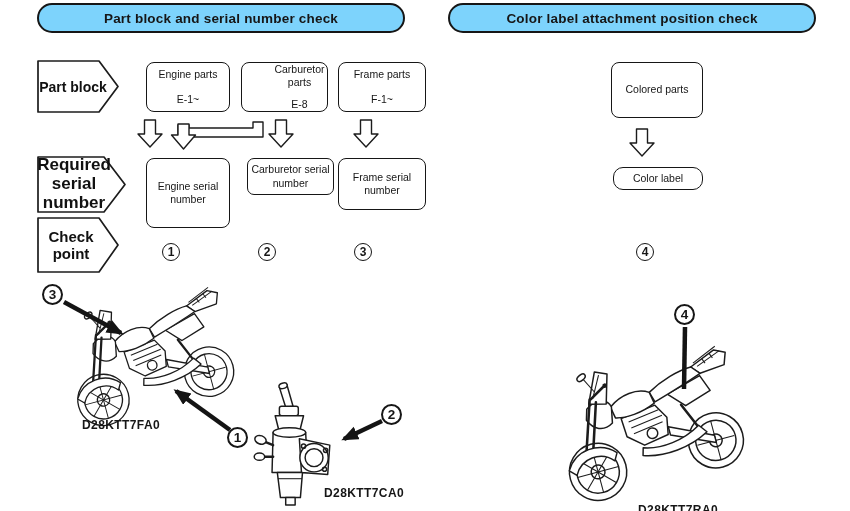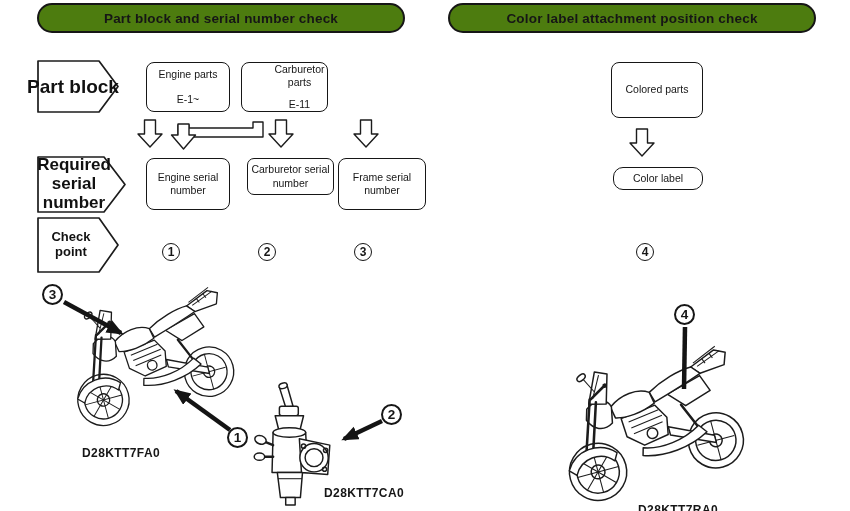--- a/index.html
+++ b/index.html
@@ -1,20 +1,20 @@
 <!DOCTYPE html>
 <html><head>
 <meta charset="utf-8">
 <style>
   html,body{margin:0;padding:0;background:#ffffff;}
   #page{position:relative;width:850px;height:511px;background:#ffffff;overflow:hidden;
         font-family:"Liberation Sans","DejaVu Sans",sans-serif;color:#161616;}
   .abs{position:absolute;box-sizing:border-box;}
   
-  .title-box{border:2px solid #161616;border-radius:15px;background:#4d7c0f;
+  .title-box{border:2px solid #161616;border-radius:15px;background:#7dd3fc;
              display:flex;align-items:center;justify-content:center;
              font-weight:bold;font-size:13.5px;letter-spacing:.2px;}
   
   .rbox{border:1.5px solid #161616;border-radius:8px;background:#fff;
         display:flex;flex-direction:column;align-items:center;justify-content:center;
         text-align:center;font-size:10.5px;line-height:1.25;color:#161616;margin-left:16px;}
   .rbox .gap{height:11px;}
   
   .pent-label{display:flex;flex-direction:column;align-items:center;justify-content:center;
               text-align:center;font-weight:bold;color:#111;}
@@ -135,45 +135,50 @@
     <line x1="64" y1="302" x2="121" y2="333" class="thick" marker-end="url(#ah)"></line>
     <line x1="230" y1="430" x2="176" y2="391" class="thick" marker-end="url(#ah)"></line>
     <line x1="382" y1="421" x2="344" y2="439" class="thick" marker-end="url(#ah)"></line>
     <line x1="685" y1="327" x2="684" y2="389" class="thick"></line>
   </svg>
 
   <div class="abs title-box" style="left:37px;top:3px;width:368px;height:30px;">
     <span>Part block and serial number check</span>
   </div>
 
-  <div class="abs pent-label" style="left:38px;top:61px;width:70px;height:51px;font-size:19px;">
+  <div class="abs pent-label" style="left:38px;top:61px;width:70px;height:51px;font-size:14px;">
     <span>Part block</span>
   </div>
   <div class="abs pent-label" style="left:38px;top:157px;width:72px;height:55px;font-size:17px;line-height:1.1;">
     <span>Required</span>
     <span>serial</span>
     <span>number</span>
   </div>
-  <div class="abs pent-label" style="left:38px;top:218px;width:66px;height:54px;font-size:13px;line-height:1.15;">
+  <div class="abs pent-label" style="left:38px;top:208px;width:66px;height:54px;font-size:15px;line-height:1.15;justify-content:flex-end;">
     <span>Check</span>
     <span>point</span>
   </div>
 
   <div class="abs rbox" style="left:130px;top:62px;width:84px;height:50px;">
     <span>Engine parts</span>
     <span class="gap"></span>
     <span>E-1~</span>
   </div>
   <div class="abs rbox" style="left:225px;top:62px;width:87px;height:50px;padding-left:30px;">
     <span>Carburetor parts</span>
     <span class="gap"></span>
-    <span>E-11</span>
-  </div>
-
-  <div class="abs rbox" style="left:130px;top:158px;width:84px;height:52px;">
+    <span>E-8</span>
+  </div>
+  <div class="abs rbox" style="left:322px;top:62px;width:88px;height:50px;">
+    <span>Frame parts</span>
+    <span class="gap"></span>
+    <span>F-1~</span>
+  </div>
+
+  <div class="abs rbox" style="left:130px;top:158px;width:84px;height:70px;">
     <span>Engine serial</span>
     <span>number</span>
   </div>
   <div class="abs rbox" style="left:231px;top:158px;width:87px;height:37px;border-radius:7px;">
     <span>Carburetor serial</span>
     <span>number</span>
   </div>
   <div class="abs rbox" style="left:322px;top:158px;width:88px;height:52px;">
     <span>Frame serial</span>
     <span>number</span>
@@ -191,21 +196,21 @@
 
   <div class="abs callout" style="left:42px;top:284px;">
     <span>3</span>
   </div>
   <div class="abs callout" style="left:227px;top:427px;">
     <span>1</span>
   </div>
   <div class="abs callout" style="left:381px;top:404px;">
     <span>2</span>
   </div>
-  <div class="abs code" style="left:82px;top:446px;">
+  <div class="abs code" style="left:82px;top:418px;">
     <span>D28KTT7FA0</span>
   </div>
   <div class="abs code" style="left:324px;top:486px;">
     <span>D28KTT7CA0</span>
   </div>
 
   <div class="abs title-box" style="left:448px;top:3px;width:368px;height:30px;">
     <span>Color label attachment position check</span>
   </div>
 

